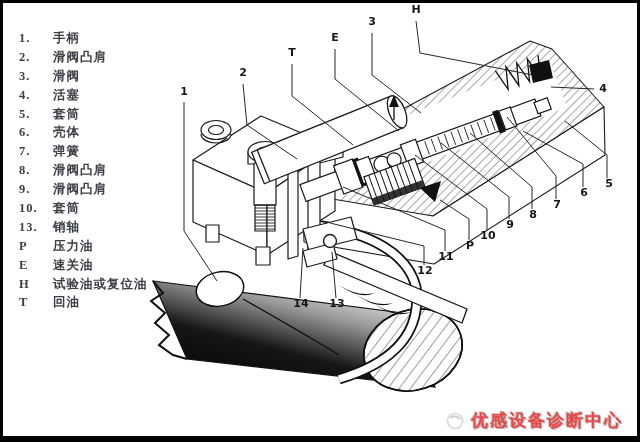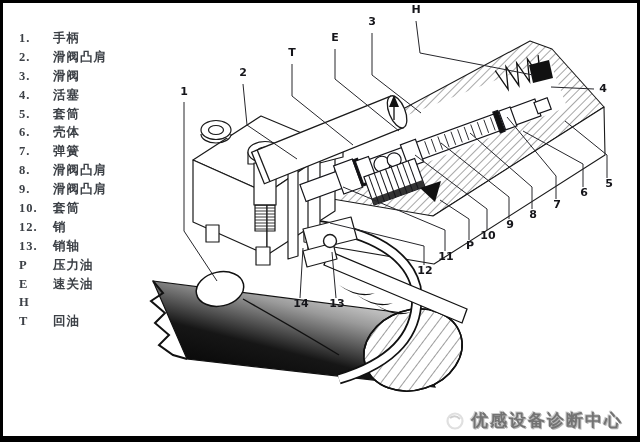--- a/index.html
+++ b/index.html
@@ -12,21 +12,21 @@
   #legend{
     position:absolute;left:16px;top:26px;z-index:5;
     color:#3c4046;font-size:12.5px;font-weight:bold;letter-spacing:1px;
   }
   .legend-row{display:flex;height:18.9px;line-height:18.9px;white-space:nowrap;}
   .legend-row .k{display:inline-block;min-width:34px;}
   .legend-row .v{display:inline-block;}
   #watermark{
     position:absolute;right:14px;bottom:4px;z-index:6;display:flex;align-items:center;gap:6px;
     font-family:"DejaVu Sans", sans-serif;font-size:17px;font-weight:bold;
-    color:#737373;text-shadow:1px 1px 0 #b5b5b5,-1px -1px 0 #cccccc,0 0 1px #bbbbbb;
+    color:#ef4444;text-shadow:1px 1px 0 #b5b5b5,-1px -1px 0 #cccccc,0 0 1px #bbbbbb;
     letter-spacing:2px;user-select:none;
   }
   #watermark .logo{display:inline-block;line-height:0;}
   text.callout{font-family:"DejaVu Sans", sans-serif;font-size:11px;font-weight:bold;fill:#15151a;}
 </style>
 </head>
 <body>
 
 <div id="page">
 
@@ -65,37 +65,34 @@
       </div>
       <div class="legend-row">
         <span class="k">9.</span>
         <span class="v">滑阀凸肩</span>
       </div>
       <div class="legend-row">
         <span class="k">10.</span>
         <span class="v">套筒</span>
       </div>
       <div class="legend-row">
-        <span class="k">12.</span>
-        <span class="v">销</span>
-      </div>
-      <div class="legend-row">
         <span class="k">13.</span>
         <span class="v">销轴</span>
       </div>
       <div class="legend-row">
         <span class="k">P</span>
         <span class="v">压力油</span>
       </div>
       <div class="legend-row">
         <span class="k">E</span>
         <span class="v">速关油</span>
       </div>
       <div class="legend-row">
         <span class="k">H</span>
+        <span class="v">试验油或复位油</span>
       </div>
       <div class="legend-row">
         <span class="k">T</span>
         <span class="v">回油</span>
       </div>
     </div>
 
   <svg id="diagram-svg" viewBox="0 0 634 433" xmlns="http://www.w3.org/2000/svg">
     <defs>
       <pattern id="hatch" patternUnits="userSpaceOnUse" width="6" height="6" patternTransform="rotate(45)">

